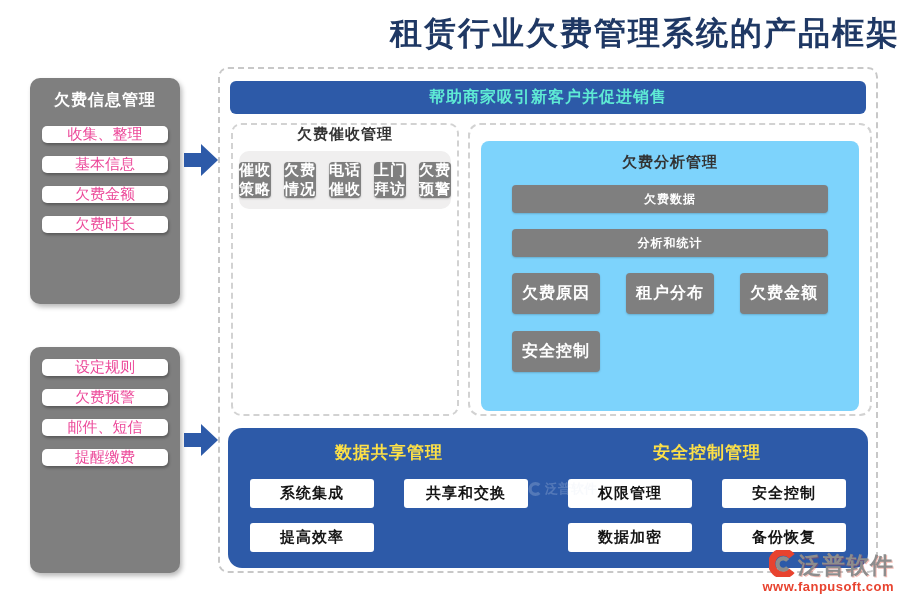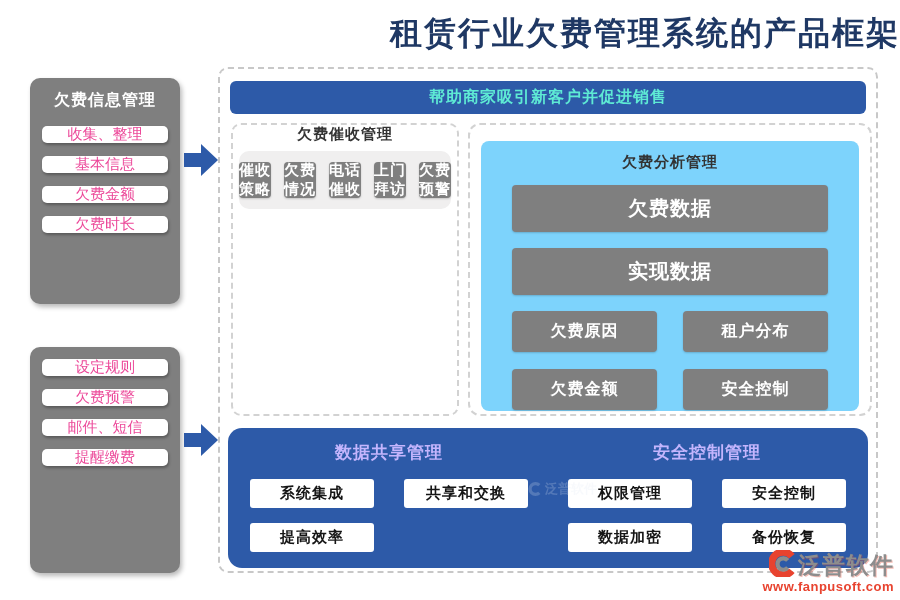--- a/index.html
+++ b/index.html
@@ -85,35 +85,35 @@
   }
   .analysis-box{
     margin:16px auto 0;width:378px;height:270px;background:#7dd3fc;
     border-radius:8px;box-sizing:border-box;padding:12px 31px 0;
     display:flex;flex-direction:column;
   }
   .analysis-title{
     text-align:center;font-size:15px;font-weight:bold;color:#333333;
     letter-spacing:1px;margin-bottom:13px;
   }
-  .analysis-box .gray-btn.wide{width:100%;height:47px;font-size:20px;margin-bottom:16px;}
+  .analysis-box .gray-btn.wide{width:100%;height:28px;font-size:12px;margin-bottom:16px;}
   .analysis-grid{
-    display:grid;grid-template-columns:1fr 1fr;gap:17px 26px;
+    display:grid;grid-template-columns:1fr 1fr 1fr;gap:17px 26px;
   }
   .analysis-grid .gray-btn{height:41px;font-size:16px;}
 
   
   .bottom-panel{
     position:absolute;left:8px;top:359px;width:640px;height:140px;
     background:#2d5aa8;border-radius:14px;box-sizing:border-box;
     padding:13px 22px 0;display:flex;gap:40px;
   }
   .bp-group{flex:1;}
   .bp-hd{
-    text-align:center;color:#c4b5fd;font-size:17px;font-weight:bold;
+    text-align:center;color:#fde047;font-size:17px;font-weight:bold;
     letter-spacing:1px;margin-bottom:15px;
   }
   .bp-grid{display:grid;grid-template-columns:1fr 1fr;gap:15px 30px;}
   .white-btn{
     height:29px;background:#ffffff;border-radius:3px;
     display:flex;align-items:center;justify-content:center;
     font-size:15px;font-weight:bold;color:#151515;letter-spacing:1px;
   }
 
   
@@ -180,21 +180,21 @@
         <div class="gray-btn">电话催收</div>
         <div class="gray-btn">上门拜访</div>
         <div class="gray-btn">欠费预警</div>
       </div>
     </div>
 
     <div class="analysis">
       <div class="analysis-box">
         <div class="analysis-title">欠费分析管理</div>
         <div class="gray-btn wide">欠费数据</div>
-        <div class="gray-btn wide">实现数据</div>
+        <div class="gray-btn wide">分析和统计</div>
         <div class="analysis-grid">
           <div class="gray-btn">欠费原因</div>
           <div class="gray-btn">租户分布</div>
           <div class="gray-btn">欠费金额</div>
           <div class="gray-btn">安全控制</div>
         </div>
       </div>
     </div>
 
     <div class="bottom-panel">

